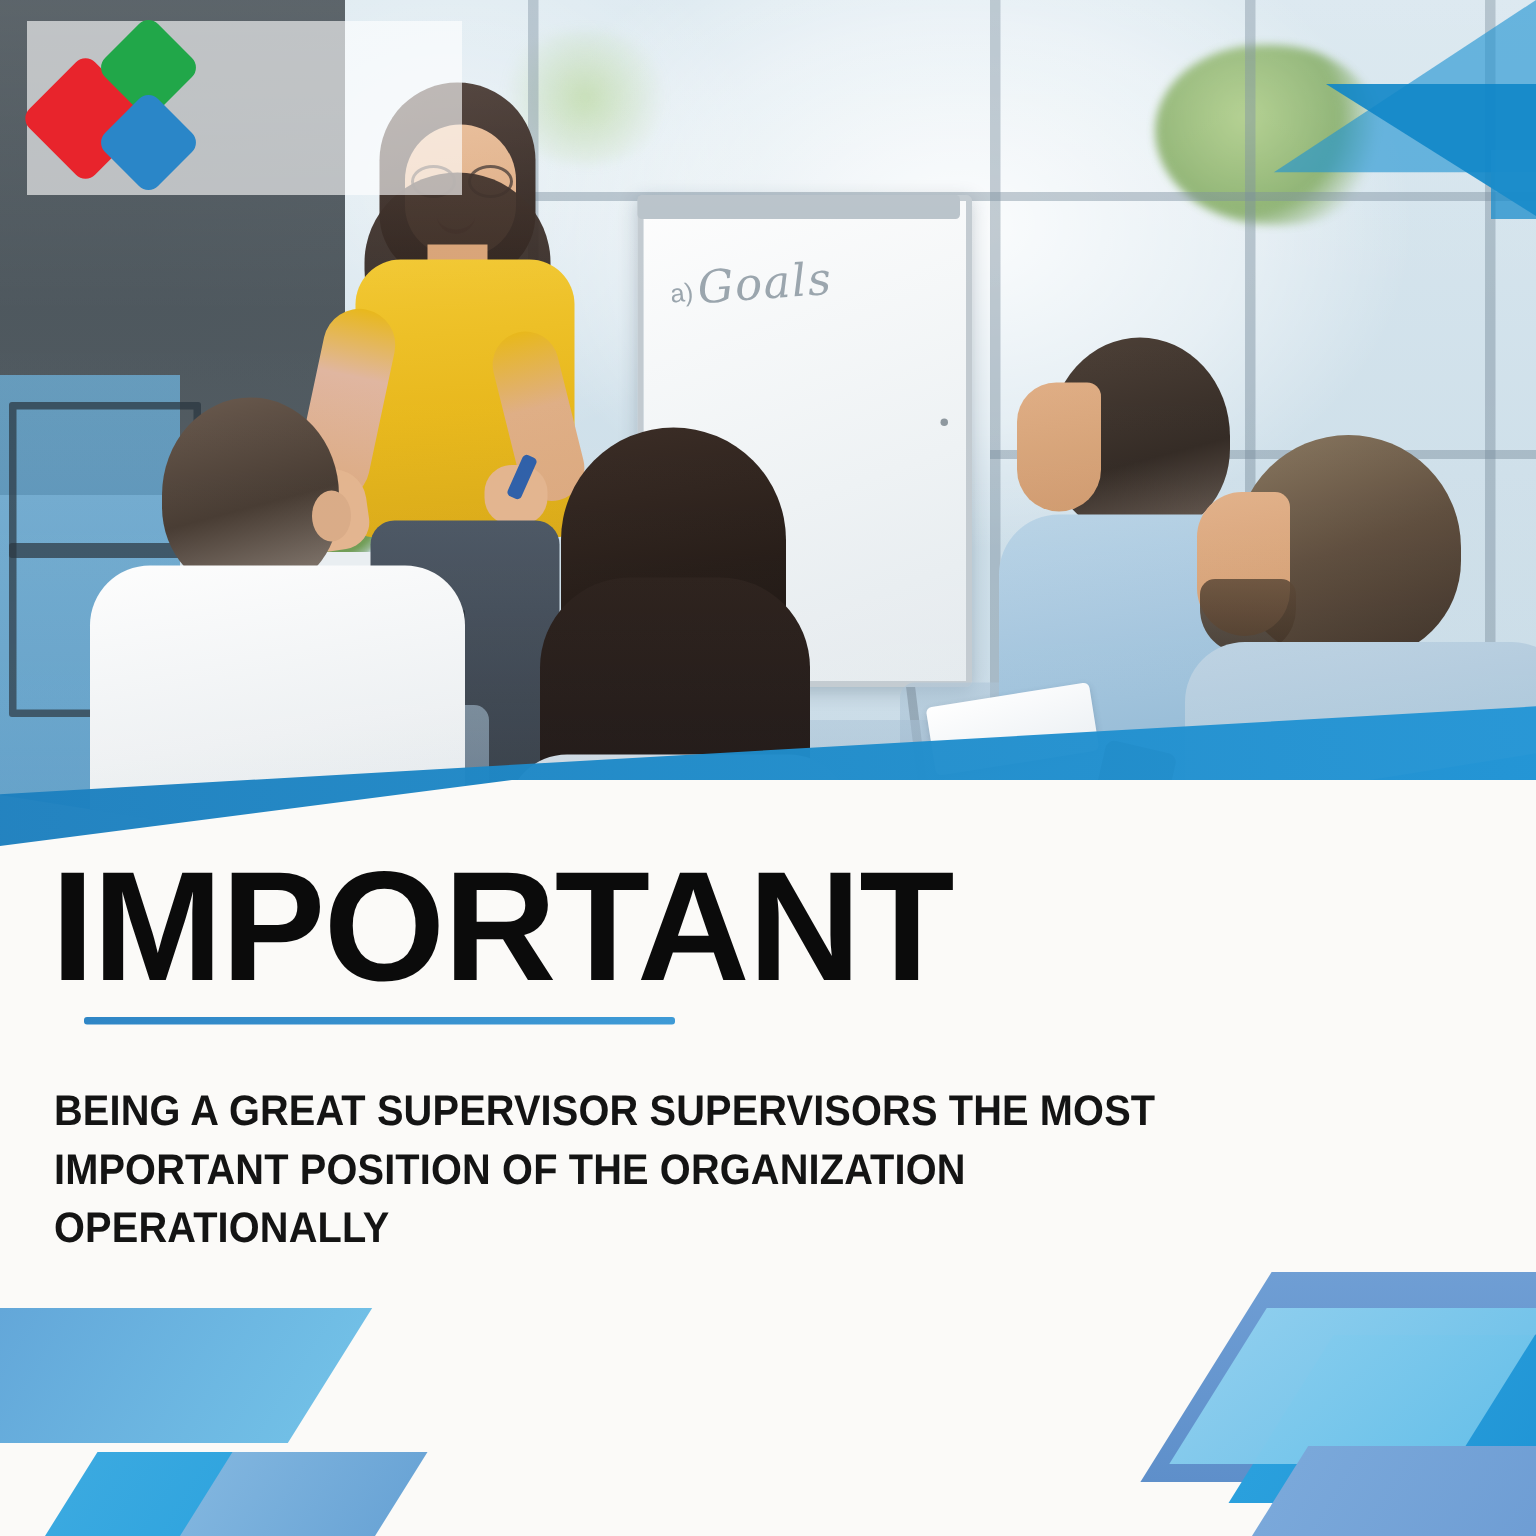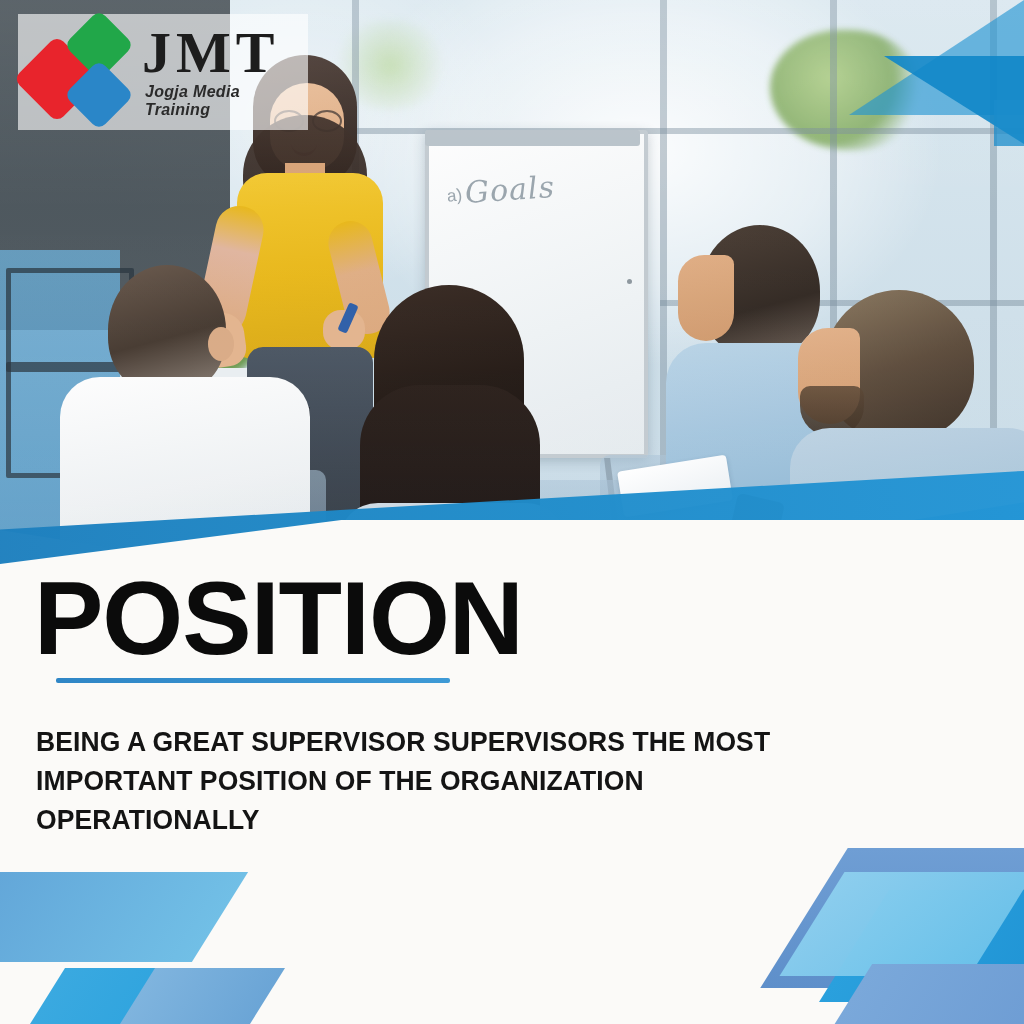--- a/index.html
+++ b/index.html
@@ -641,25 +641,21 @@
     <div class="bl-small-a"></div>
     <div class="bl-small-b"></div>
   </div>
 
   <div class="logo">
     <div class="logo-mark">
       <div class="dia dia-red"></div>
       <div class="dia dia-green"></div>
       <div class="dia dia-blue"></div>
     </div>
-    <div class="logo-text">
-      <div class="logo-title">JMT</div>
-      <div class="logo-tagline">Jogja Media Training</div>
-    </div>
   </div>
 
-  <div class="headline">POSITION</div>
+  <div class="headline">IMPORTANT</div>
   <div class="headline-rule"></div>
 
   <div class="subtitle">BEING A GREAT SUPERVISOR SUPERVISORS  THE MOST IMPORTANT POSITION OF THE ORGANIZATION OPERATIONALLY</div>
 
 
 </div>
 
 </body></html>

